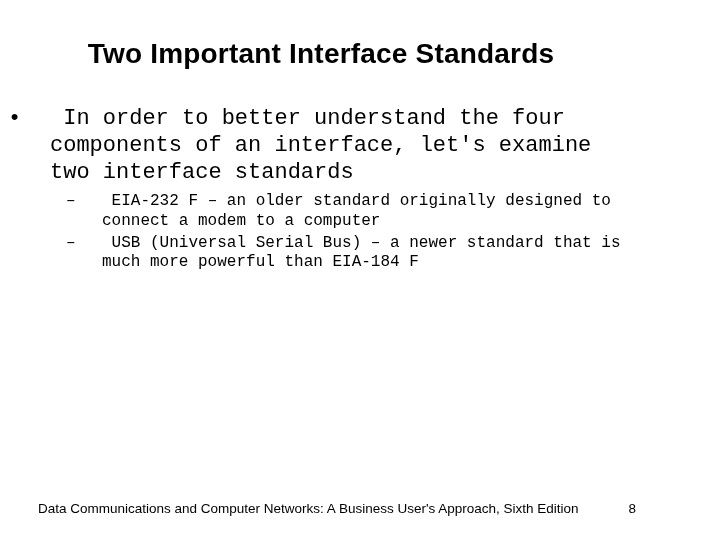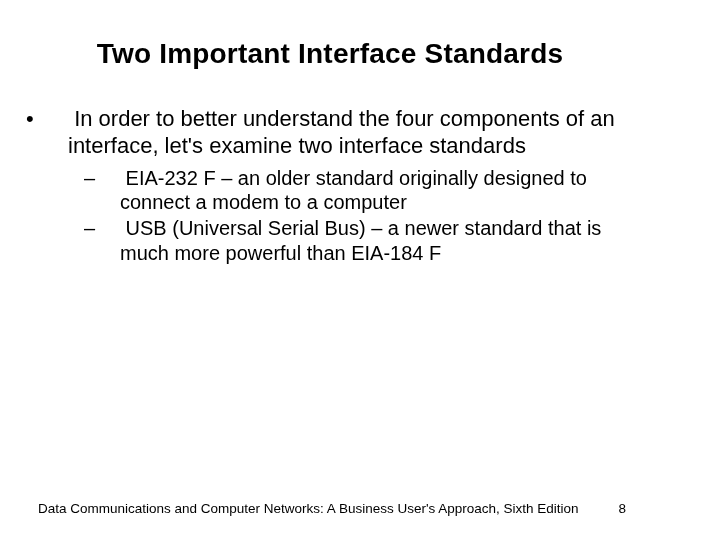--- a/index.html
+++ b/index.html
@@ -1,26 +1,26 @@
 <!DOCTYPE html>
 <html><head>
 <meta charset="utf-8">
 <style>
   * { margin: 0; padding: 0; box-sizing: border-box; }
   html, body { width: 720px; height: 540px; background: #fff; font-family: Arial, Helvetica, sans-serif; color: #000; }
-  .slide { width: 660px; height: 540px; position: relative; padding: 36px 38px 0 38px; }
+  .slide { width: 660px; height: 540px; position: relative; padding: 36px 38px 0 20px; }
   .title { font-size: 28px; text-align: center; margin: 2px auto 36px auto; letter-spacing: 0.2px; }
   .body { font-size: 22px; line-height: 1.22; }
   ul.level1 { list-style: none; padding-left: 10px; }
   ul.level1 > li::before { content: "•"; display: inline-block; width: 22px; margin-left: -2px; }
-  ul.level1 > li { padding-left: 20px; text-indent: -20px; margin-bottom: 4px; }
-  ul.level2 { list-style: none; padding-left: 34px; margin-top: 6px; font-size: 20px; }
+  ul.level1 > li { padding-left: 20px; text-indent: -20px; margin-bottom: 4px; font-family: Liberation Mono, monospace; }
+  ul.level2 { list-style: none; padding-left: 34px; margin-top: 6px; font-size: 16px; }
   ul.level2 > li::before { content: "–"; display: inline-block; width: 18px; }
   ul.level2 > li { padding-left: 18px; text-indent: -18px; margin-bottom: 2px; }
-  .footer { position: absolute; bottom: 24px; left: 38px; right: 34px; display: flex; justify-content: space-between; align-items: baseline; font-size: 13.5px; }
+  .footer { position: absolute; bottom: 24px; left: 38px; right: 24px; display: flex; justify-content: space-between; align-items: baseline; font-size: 13.5px; }
 </style>
 </head>
 <body>
 
 <div class="slide">
   <h1 class="title">Two Important Interface Standards</h1>
 
   <div class="body">
     <ul class="level1">
       <li>

